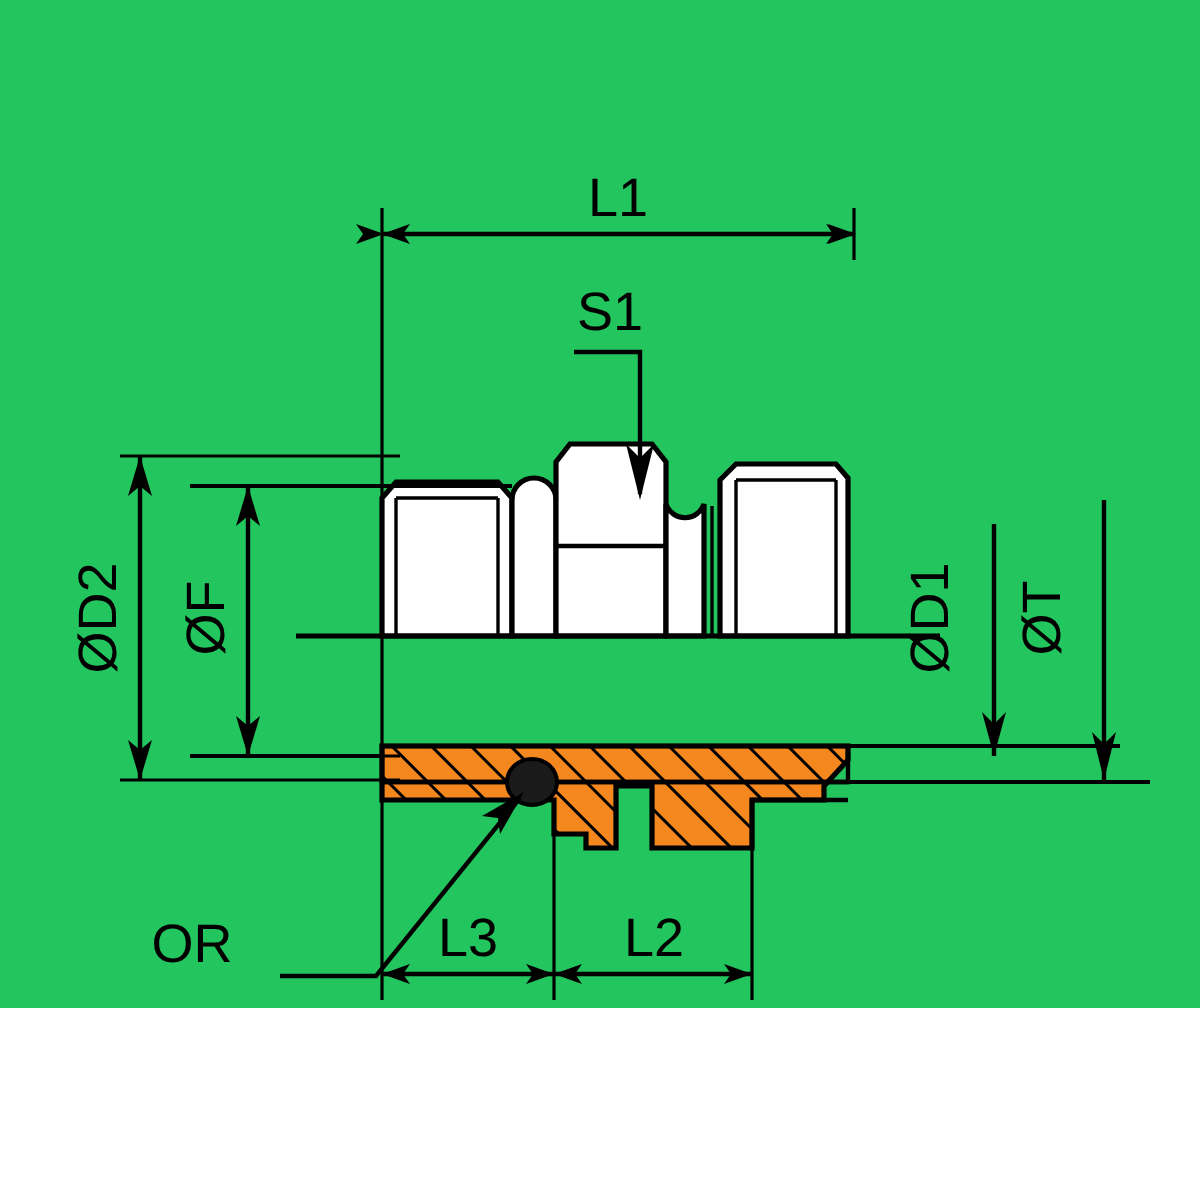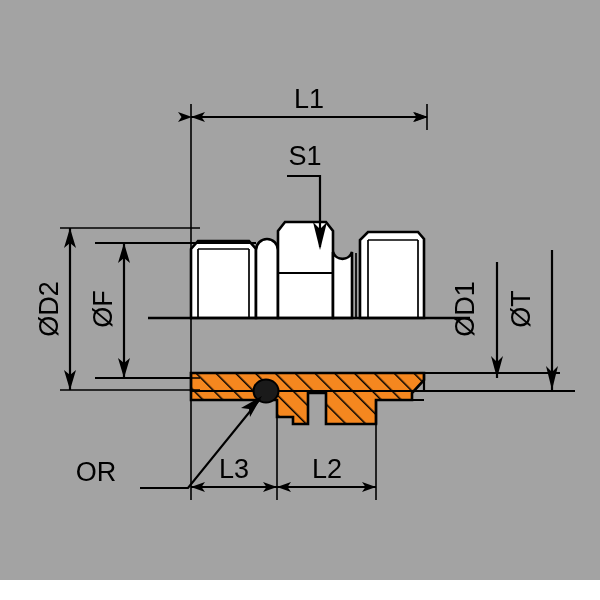--- a/index.html
+++ b/index.html
@@ -3,22 +3,22 @@
 <meta charset="utf-8">
 <style>
   html, body {
     margin: 0;
     padding: 0;
     background: #ffffff;
   }
   #drawing-root {
     position: relative;
     width: 600px;
-    height: 580px;
-    background: #a3a3a3;
+    height: 504px;
+    background: #22c55e;
     font-family: "Liberation Sans", sans-serif;
     overflow: hidden;
   }
   #drawing-svg {
     display: block;
     width: 600px;
     height: 600px;
   }
   .dim-label {
     font-family: "Liberation Sans", sans-serif;

